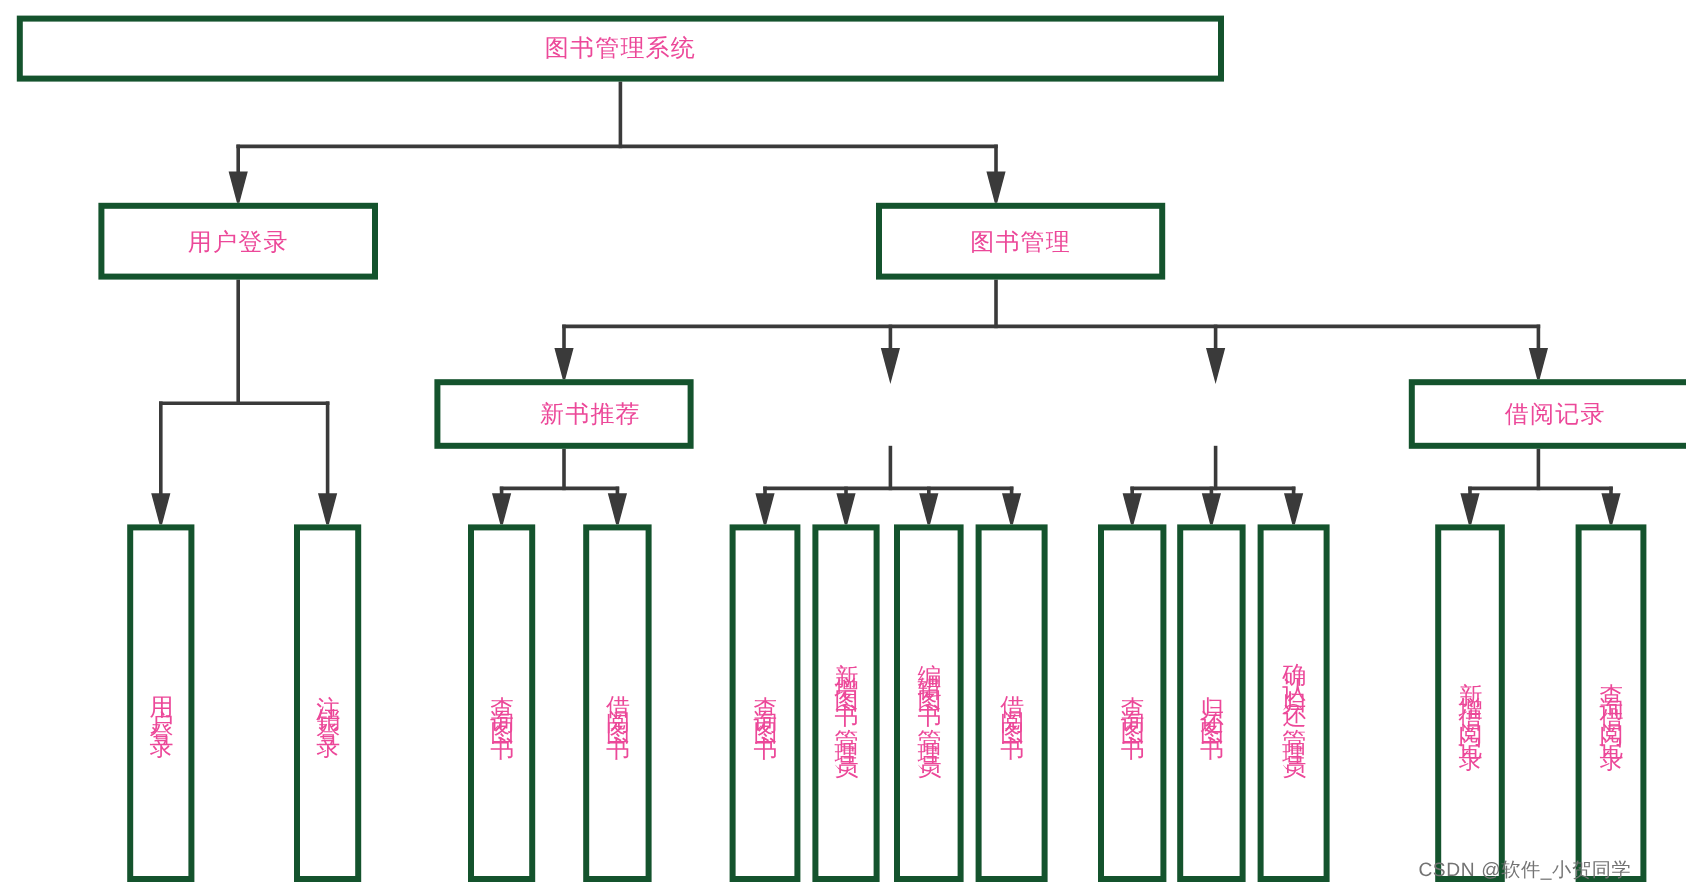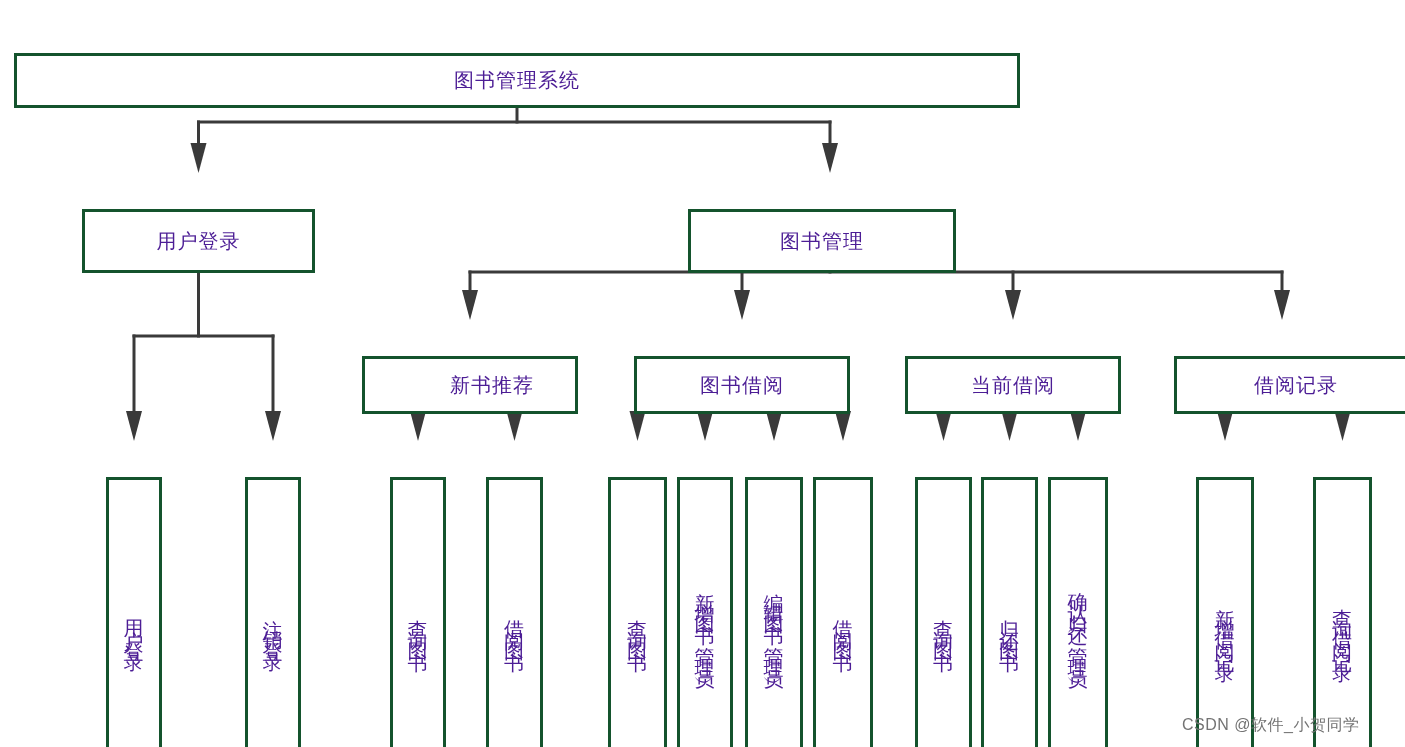--- a/index.html
+++ b/index.html
@@ -8,25 +8,24 @@
     width:1405px;height:747px;
     background:#ffffff;
     font-family:"Liberation Sans","DejaVu Sans",sans-serif;
     overflow:hidden;
   }
   #connectors{position:absolute;left:0;top:0;z-index:1;}
   .box{
     position:absolute;
     box-sizing:border-box;
     background:#ffffff;
-    border:3px solid #14532d;
+    border:5px solid #14532d;
     display:flex;align-items:center;justify-content:center;
-    color:#4c1d95;
+    color:#ec4899;
     z-index:2;
-    margin-top:40px;
   }
   .box.h .lbl{
     font-size:20px;
     letter-spacing:1px;
     white-space:nowrap;
   }
   .box.v .lbl{
     writing-mode:vertical-rl;
     text-orientation:mixed;
     font-size:20px;
@@ -104,32 +103,26 @@
       <polygon points="1342.5,441 1334.5,411 1350.5,411" fill="#3a3a3a"></polygon>
     </svg>
 
   <div class="box h" style="left:14px;top:13px;width:1006px;height:55px;">
     <span class="lbl">图书管理系统</span>
   </div>
 
   <div class="box h" style="left:82px;top:169px;width:233px;height:64px;">
     <span class="lbl">用户登录</span>
   </div>
-  <div class="box h" style="left:688px;top:169px;width:268px;height:64px;">
+  <div class="box h" style="left:730px;top:169px;width:241px;height:64px;">
     <span class="lbl">图书管理</span>
   </div>
 
   <div class="box h" style="left:362px;top:316px;width:216px;height:58px;padding-left:44px;">
     <span class="lbl">新书推荐</span>
-  </div>
-  <div class="box h" style="left:634px;top:316px;width:216px;height:58px;">
-    <span class="lbl">图书借阅</span>
-  </div>
-  <div class="box h" style="left:905px;top:316px;width:216px;height:58px;">
-    <span class="lbl">当前借阅</span>
   </div>
   <div class="box h" style="left:1174px;top:316px;width:244px;height:58px;">
     <span class="lbl">借阅记录</span>
   </div>
 
   <div class="box v" style="left:106px;top:437px;width:56px;height:298px;">
     <span class="lbl">用户登录</span>
   </div>
   <div class="box v" style="left:245px;top:437px;width:56px;height:298px;">
     <span class="lbl">注销登录</span>

